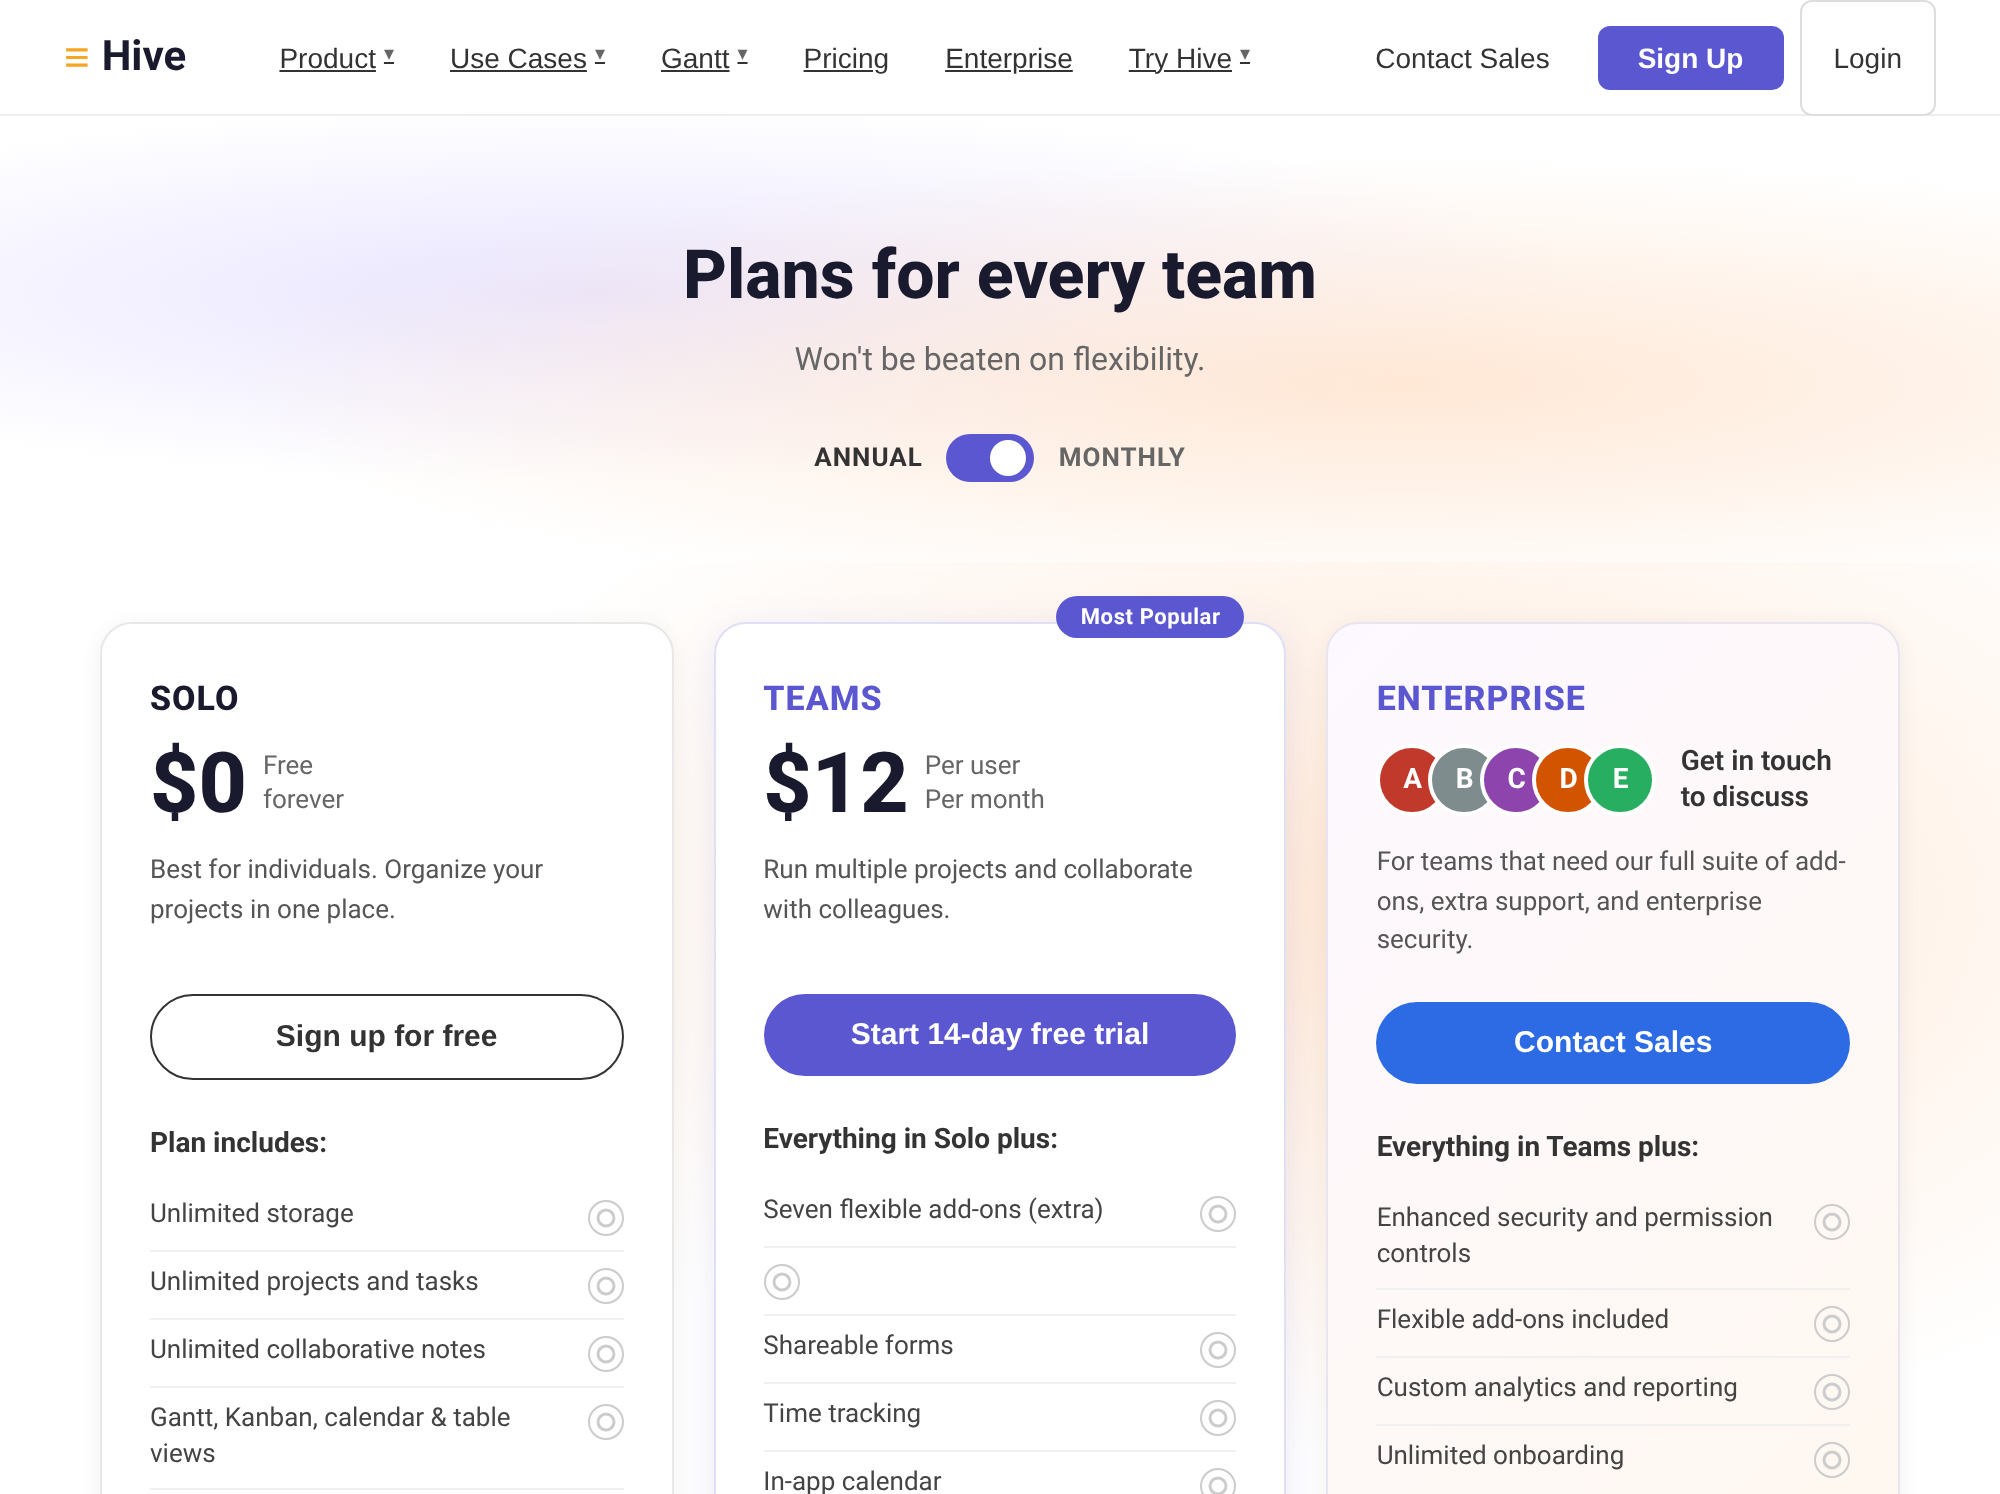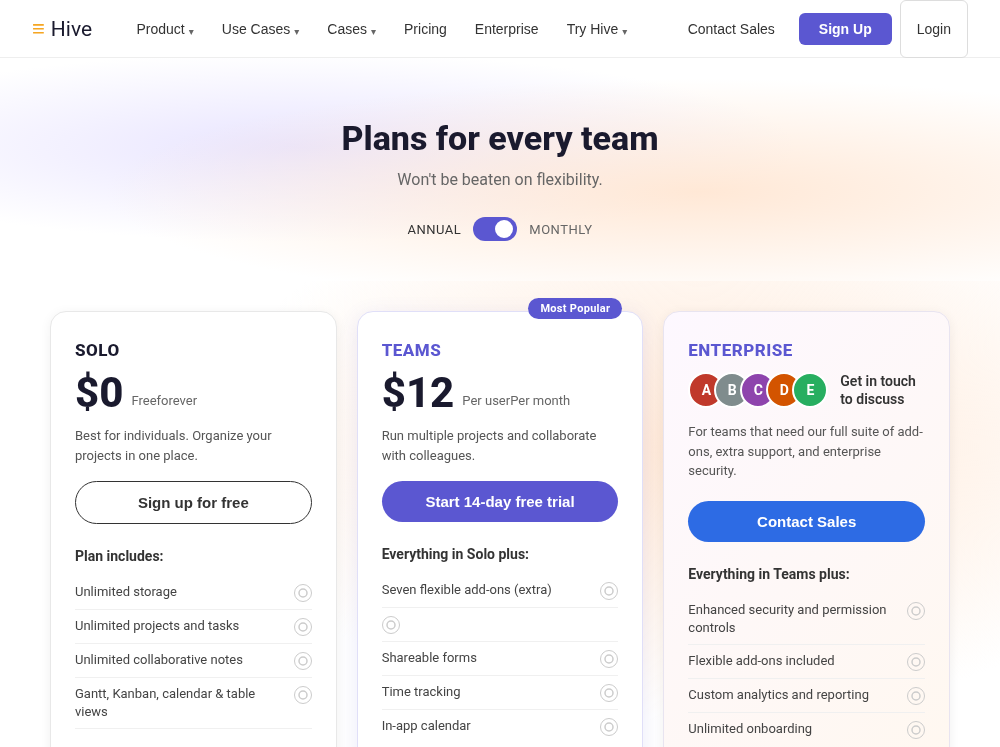--- a/index.html
+++ b/index.html
@@ -7,43 +7,43 @@
 
     
     nav {
       display: flex; align-items: center; justify-content: space-between;
       padding: 0 32px; height: 58px; border-bottom: 1px solid #eee;
       position: sticky; top: 0; background: #fff; z-index: 100;
     }
     .nav-links { display: flex; align-items: center; gap: 4px; }
     .nav-link {
       padding: 6px 12px; border-radius: 6px; cursor: pointer;
-      font-size: 14px; color: #333; display: flex; align-items: flex-end; gap: 4px;
-      border: none; background: none; white-space: nowrap;
+      font-size: 14px; color: #333; display: flex; align-items: flex-start; gap: 4px;
+      border: none; background: none; white-space: nowrap; text-decoration: underline;
     }
     .nav-chevron { font-size: 10px; color: #666; }
     .nav-actions { display: flex; align-items: center; gap: 8px; }
     .btn-contact { padding: 8px 16px; border-radius: 6px; font-size: 14px; cursor: pointer; border: none; background: none; color: #333; font-weight: 500; }
     .btn-signup { padding: 8px 20px; border-radius: 6px; font-size: 14px; cursor: pointer; border: none; background: #5b57d1; color: #fff; font-weight: 600; }
     .btn-login { padding: 20px 16px; border-radius: 6px; font-size: 14px; cursor: pointer; border: 1px solid #ddd; background: #fff; color: #333; font-weight: 500; }
 
     
     .hero {
       text-align: center; padding: 60px 20px 40px;
       background: radial-gradient(ellipse at 70% 60%, #ffe8d6 0%, transparent 60%),
                   radial-gradient(ellipse at 30% 40%, #e8e4ff 0%, transparent 50%),
                   #fff;
     }
     .hero h1 { font-size: 34px; font-weight: 800; color: #1a1a2e; margin-bottom: 12px; }
     .hero p { font-size: 16px; color: #666; margin-bottom: 28px; }
 
     
     .billing-toggle {
       display: flex; align-items: center; justify-content: center; gap: 12px;
-      font-size: 13px; font-weight: 400; color: #666; letter-spacing: 0.5px;
+      font-size: 13px; font-weight: 700; color: #666; letter-spacing: 0.5px;
     }
     .toggle-label-active { color: #333; }
     .toggle-switch {
       width: 44px; height: 24px; background: #5b57d1; border-radius: 12px;
       position: relative; cursor: pointer; display: inline-block;
     }
     .toggle-knob {
       width: 18px; height: 18px; background: #fff; border-radius: 50%;
       position: absolute; top: 3px; right: 4px; transition: left 0.2s;
     }
@@ -80,24 +80,24 @@
       padding: 4px 12px; border-radius: 12px; letter-spacing: 0.3px;
       transform: rotate(0deg);
     }
 
     .plan-name { font-size: 17px; font-weight: 800; color: #1a1a2e; margin-bottom: 12px; letter-spacing: 0.5px; }
     .plan-name.blue { color: #5b57d1; }
     .plan-name.purple { color: #5b57d1; }
 
     .price-row { display: flex; align-items: flex-end; gap: 8px; margin-bottom: 12px; }
     .price-amount { font-size: 42px; font-weight: 800; color: #1a1a2e; line-height: 1; }
-    .price-details { display: flex; flex-direction: row; padding-bottom: 4px; }
+    .price-details { display: flex; flex-direction: column; padding-bottom: 4px; }
     .price-label { font-size: 13px; color: #666; line-height: 1.3; }
 
-    .plan-desc { font-size: 13px; color: #555; margin-bottom: 16px; line-height: 1.5; }
+    .plan-desc { font-size: 13px; color: #555; margin-bottom: 32px; line-height: 1.5; }
 
     
     .btn-outline {
       width: 100%; padding: 12px; border-radius: 30px; font-size: 15px; font-weight: 600;
       cursor: pointer; border: 1.5px solid #333; background: #fff; color: #333;
       margin-bottom: 24px;
     }
     .btn-primary {
       width: 100%; padding: 12px; border-radius: 30px; font-size: 15px; font-weight: 600;
       cursor: pointer; border: none; background: #5b57d1; color: #fff;
@@ -141,33 +141,33 @@
     .check-icon svg { width: 10px; height: 10px; }
 
     .enterprise-desc { font-size: 13px; color: #555; margin-bottom: 20px; line-height: 1.5; }
   </style>
 </head>
 <body>
 
 <nav>
   <div style="display:flex;align-items:center;gap:6px;cursor:pointer;">
     <span style="color:#f5a623;font-size:22px;">≡</span>
-    <span style="font-size:21px;font-weight:400;color:#1a1a2e;">Hive</span>
+    <span style="font-size:21px;font-weight:700;color:#1a1a2e;">Hive</span>
   </div>
   <div class="nav-links">
     <button class="nav-link">
       <span>Product</span>
       <span class="nav-chevron">▾</span>
     </button>
     <button class="nav-link">
       <span>Use Cases</span>
       <span class="nav-chevron">▾</span>
     </button>
     <button class="nav-link">
-      <span>Cases</span>
+      <span>Gantt</span>
       <span class="nav-chevron">▾</span>
     </button>
     <button class="nav-link">
       <span>Pricing</span>
     </button>
     <button class="nav-link">
       <span>Enterprise</span>
     </button>
     <button class="nav-link">
       <span>Try Hive</span>

